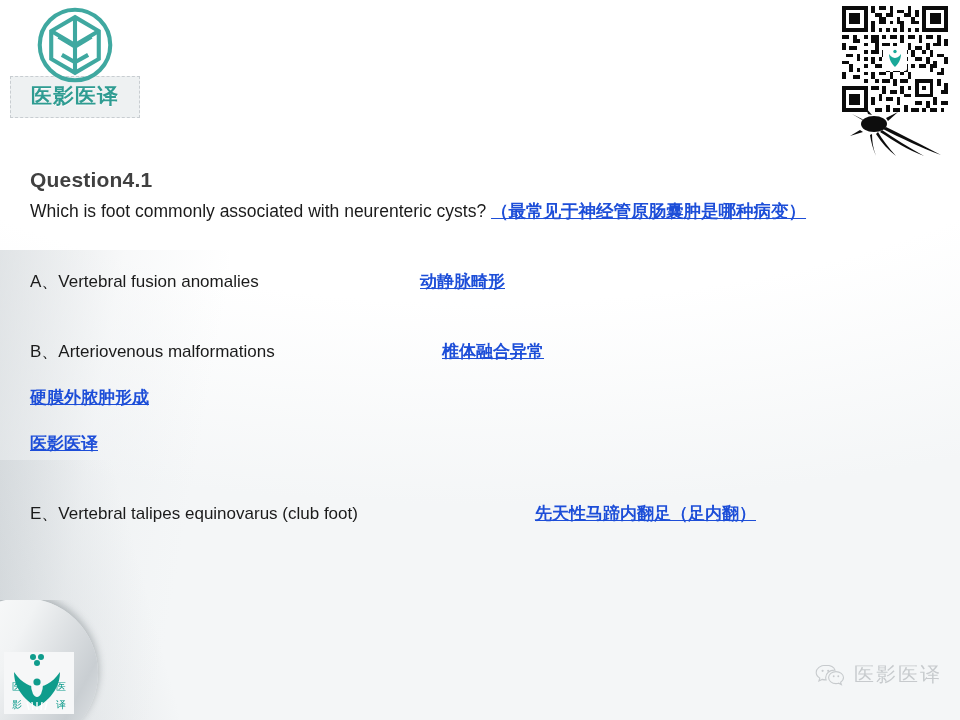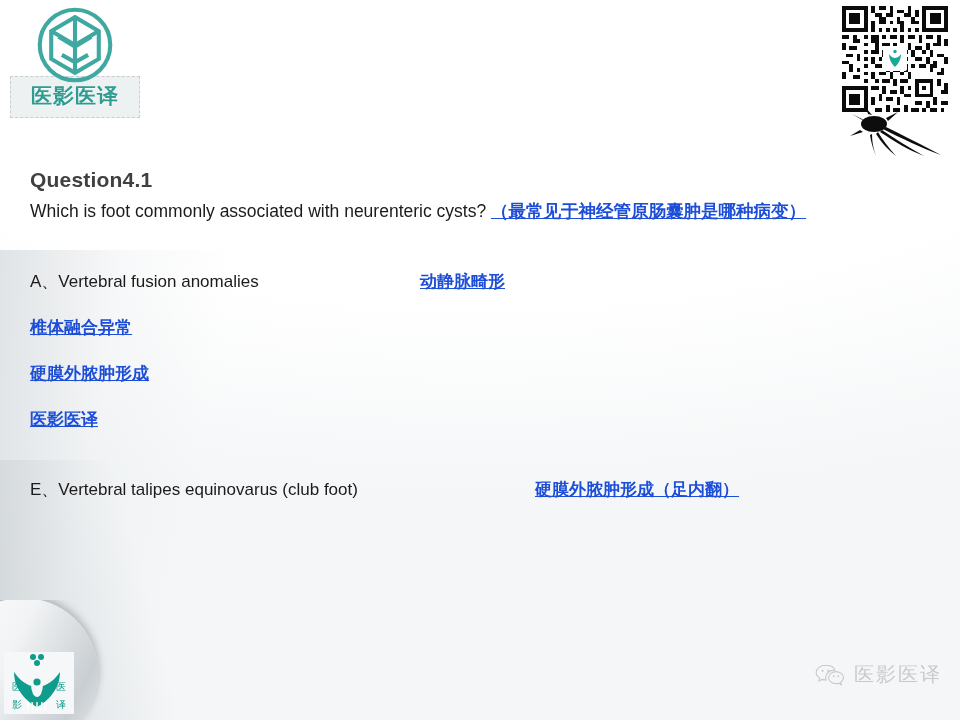--- a/index.html
+++ b/index.html
@@ -304,31 +304,32 @@
     <span>Which is foot commonly associated with neurenteric cysts?</span>
     <span class="cn">（最常见于神经管原肠囊肿是哪种病变）</span>
   </div>
 
   <div class="options">
     <div class="opt a">
       <span class="opt-en"><span>A、</span><span>Vertebral fusion anomalies</span></span>
       <span class="opt-cn cn">动静脉畸形</span>
     </div>
     <div class="opt b">
+      <span class="opt-en"><span>B、</span><span>Arteriovenous malformations</span></span>
       <span class="opt-cn cn">椎体融合异常</span>
     </div>
     <div class="opt c">
       <span class="opt-cn cn">硬膜外脓肿形成</span>
     </div>
     <div class="opt d">
       <span class="opt-cn cn">医影医译</span>
     </div>
     <div class="opt e">
       <span class="opt-en"><span>E、</span><span>Vertebral talipes equinovarus (club foot)</span></span>
-      <span class="opt-cn cn">硬膜外脓肿形成（足内翻）</span>
+      <span class="opt-cn cn">先天性马蹄内翻足（足内翻）</span>
     </div>
   </div>
 </div>
 
 <svg class="wm-left" viewBox="0 0 70 62">
   <rect x="0" y="0" width="70" height="62" fill="#f6f7f8"></rect>
   <circle cx="29" cy="5" r="3" fill="#0f9c8c"></circle>
   <circle cx="37" cy="5" r="3" fill="#0f9c8c"></circle>
   <circle cx="33" cy="11" r="3" fill="#0f9c8c"></circle>
   <path d="M10 20 C10 44 33 55 33 55 C33 55 56 44 56 20 C48 32 38 35 33 35 C28 35 18 32 10 20 Z" fill="#0f9c8c"></path>

